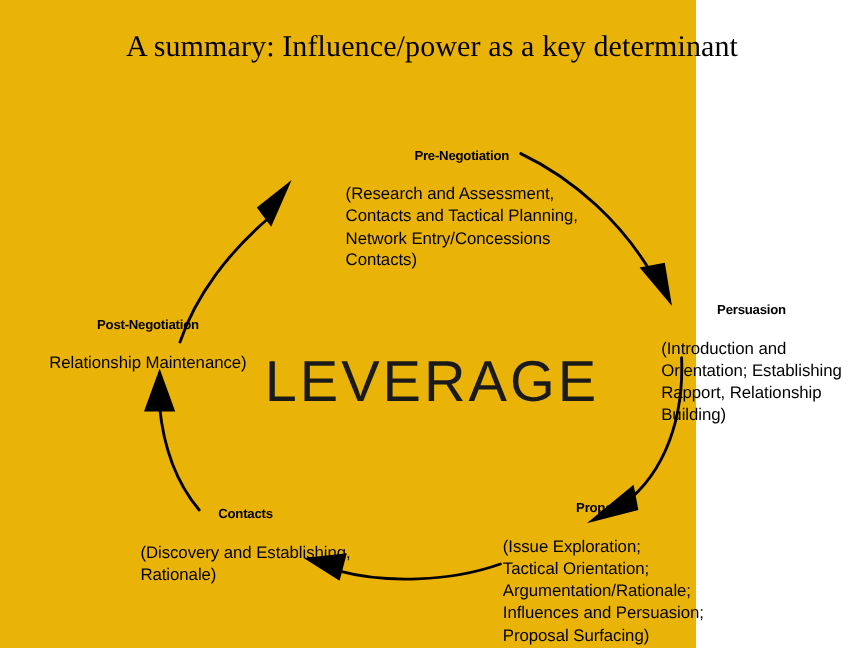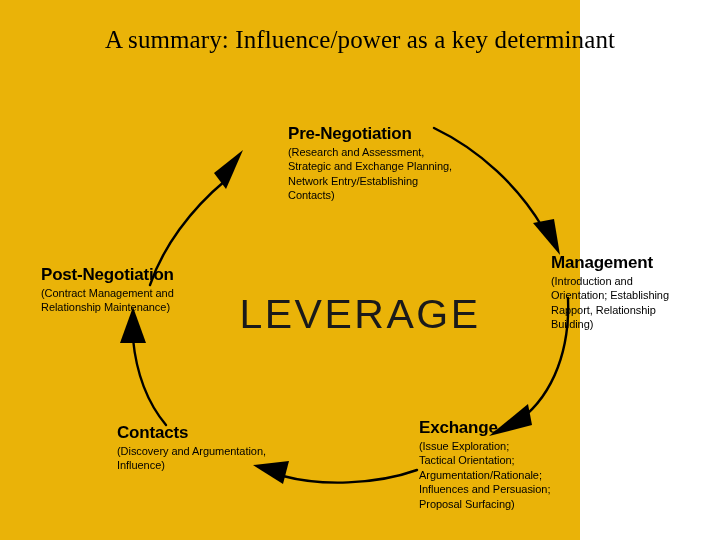--- a/index.html
+++ b/index.html
@@ -50,45 +50,46 @@
     width: 720px;
     height: 430px;
   }
   #center-word {
     position: absolute;
     left: 0;
     top: 196px;
     width: 720px;
     text-align: center;
     font-family: "Liberation Sans", sans-serif;
-    font-size: 41px;
+    font-size: 48px;
     font-weight: 300;
     letter-spacing: 2.5px;
     color: #1a1a1a;
   }
   .stage {
     position: absolute;
   }
   .stage-heading {
     font-family: "Liberation Sans", sans-serif;
     font-weight: bold;
-    font-size: 17px;
+    font-size: 11px;
     color: #000000;
     letter-spacing: -0.2px;
     line-height: 1.15;
     white-space: nowrap;
+    text-align: center;
   }
   .stage-detail {
     font-family: "Liberation Sans", sans-serif;
-    font-size: 11px;
+    font-size: 14px;
     font-weight: 400;
     color: #000000;
     line-height: 1.32;
     letter-spacing: -0.05px;
-    margin-top: 1px;
+    margin-top: 15px;
   }
   .stage-detail div {
     white-space: nowrap;
   }
   #stage-pre-negotiation {
     left: 288px;
     top: 29px;
   }
   #stage-encounter {
     left: 551px;
@@ -143,57 +144,56 @@
         <polygon points="133,212 146,248 120,248" fill="#000000"></polygon>
       </g>
     </svg>
 
     <div id="center-word">LEVERAGE</div>
 
     <div class="stage" id="stage-pre-negotiation">
       <div class="stage-heading">Pre-Negotiation</div>
       <div class="stage-detail">
         <div>(Research and Assessment,</div>
-        <div>Strategic and Exchange Planning,</div>
-        <div>Network Entry/Establishing</div>
+        <div>Contacts and Tactical Planning,</div>
+        <div>Network Entry/Concessions</div>
         <div>Contacts)</div>
       </div>
     </div>
 
     <div class="stage" id="stage-encounter">
-      <div class="stage-heading">Management</div>
+      <div class="stage-heading">Persuasion</div>
       <div class="stage-detail">
         <div>(Introduction and</div>
         <div>Orientation; Establishing</div>
         <div>Rapport, Relationship</div>
         <div>Building)</div>
       </div>
     </div>
 
     <div class="stage" id="stage-exchange">
-      <div class="stage-heading">Exchange</div>
+      <div class="stage-heading">Proposal</div>
       <div class="stage-detail">
         <div>(Issue Exploration;</div>
         <div>Tactical Orientation;</div>
         <div>Argumentation/Rationale;</div>
         <div>Influences and Persuasion;</div>
         <div>Proposal Surfacing)</div>
       </div>
     </div>
 
     <div class="stage" id="stage-closure">
       <div class="stage-heading">Contacts</div>
       <div class="stage-detail">
-        <div>(Discovery and Argumentation,</div>
-        <div>Influence)</div>
+        <div>(Discovery and Establishing,</div>
+        <div>Rationale)</div>
       </div>
     </div>
 
     <div class="stage" id="stage-post-negotiation">
       <div class="stage-heading">Post-Negotiation</div>
       <div class="stage-detail">
-        <div>(Contract Management and</div>
         <div>Relationship Maintenance)</div>
       </div>
     </div>
 
   </div>
 </div>
 
 </body></html>

